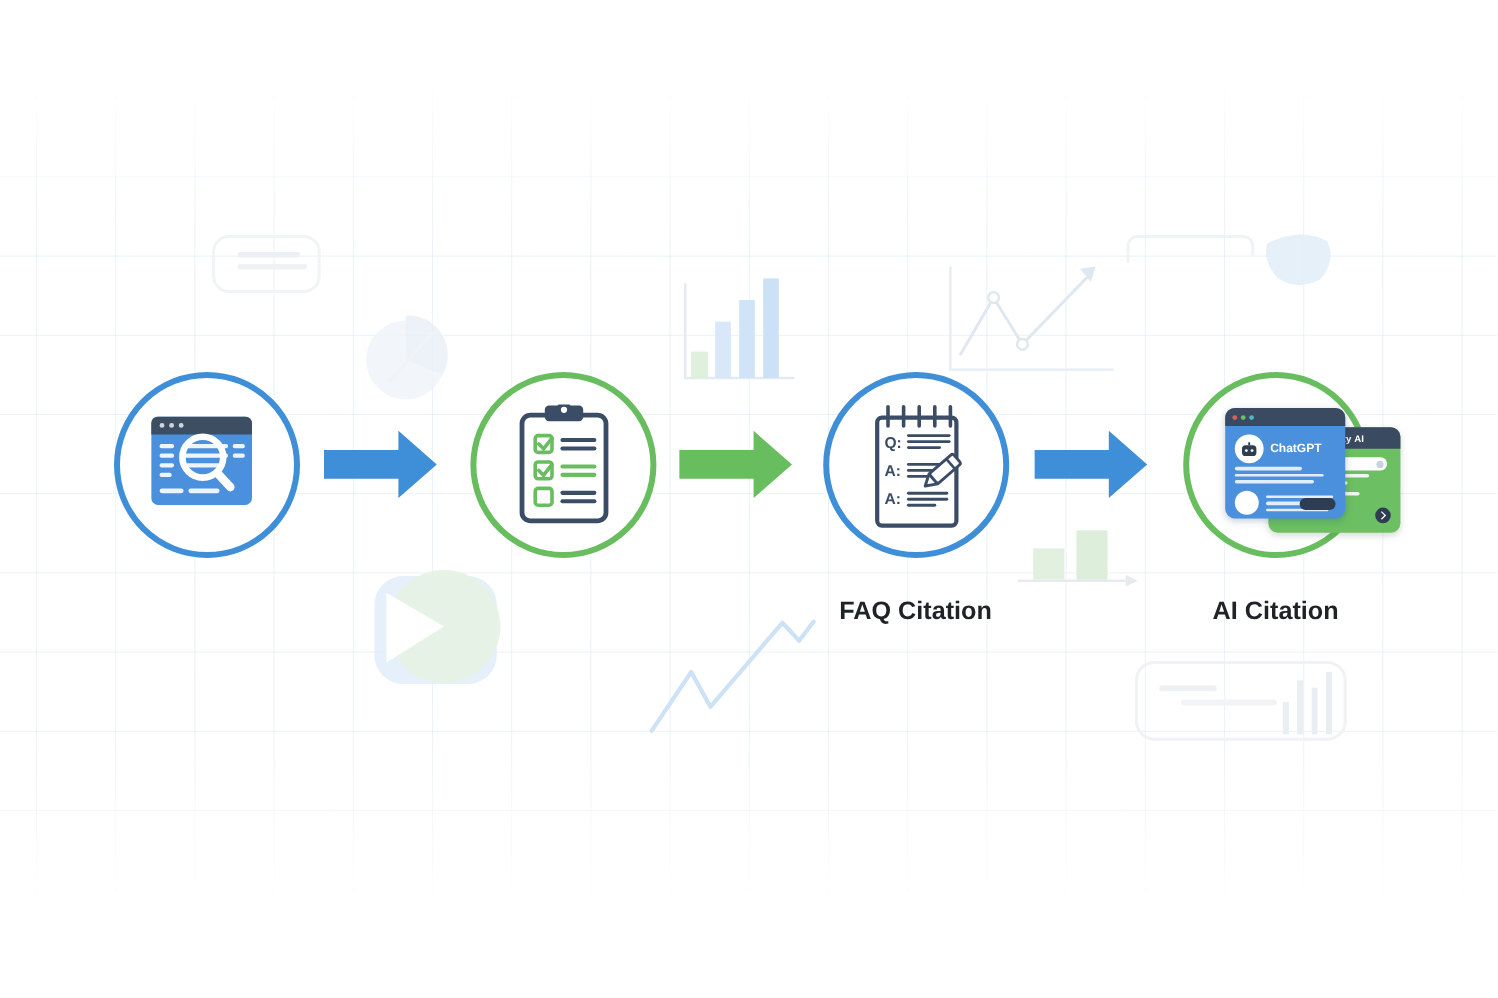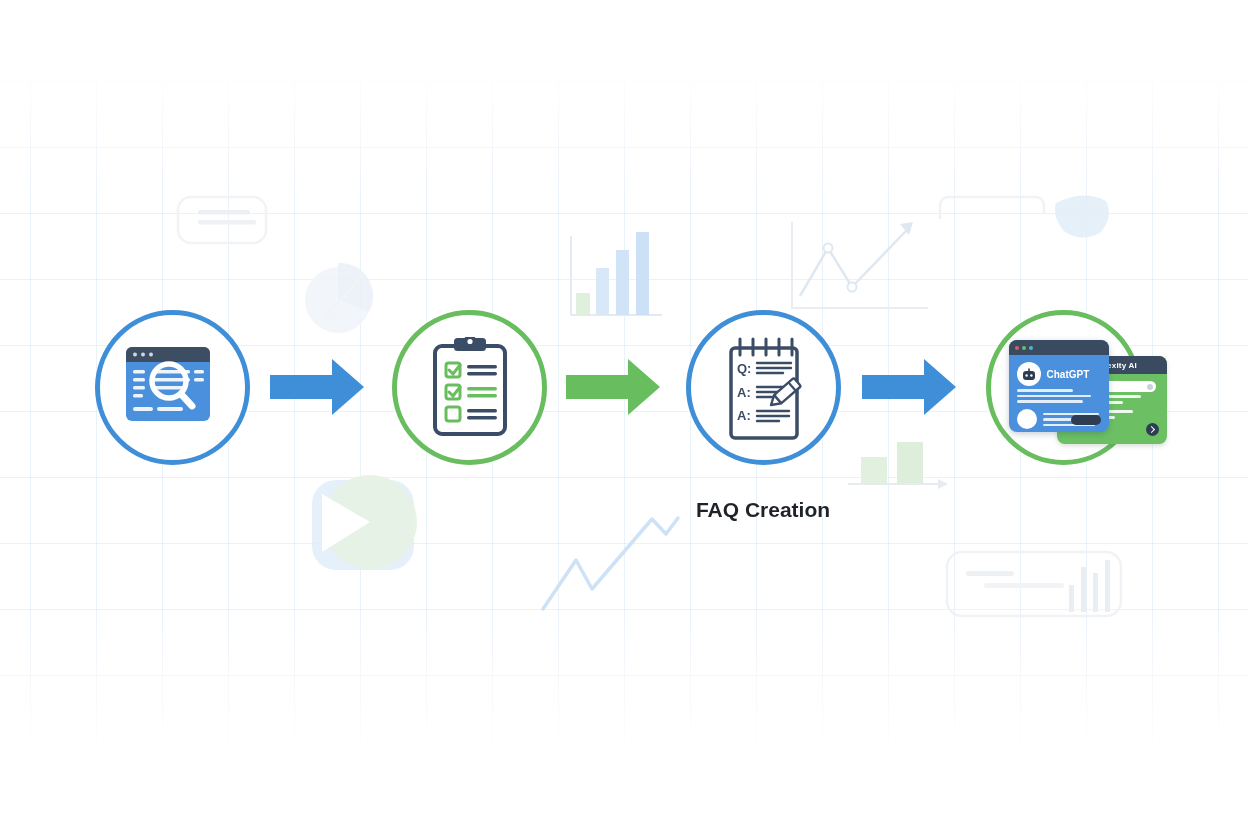--- a/index.html
+++ b/index.html
@@ -23,21 +23,21 @@
   .icon-abs{position:absolute;}
   .label-wrap{position:absolute;top:145px;left:0;width:220px;height:110px;
               display:flex;align-items:center;justify-content:center;text-align:center;}
   .step-label{font-size:21px;font-weight:700;color:#1f2328;line-height:26px;max-width:175px;}
   .arrow{position:absolute;top:357px;}
   
   .winset{position:absolute;left:14px;top:25px;width:165px;height:110px;}
   .win{position:absolute;border-radius:8px;}
   .win-back{left:52px;top:16px;width:110px;height:88px;background:#6cc063;
             box-shadow:0 2px 5px rgba(40,70,40,.18);}
-  .win-front{left:4px;top:0;width:100px;height:92px;background:#4a90dd;
+  .win-front{left:16px;top:0;width:100px;height:92px;background:#4a90dd;
              box-shadow:0 2px 6px rgba(30,60,100,.25);}
   .win-head{height:15px;border-radius:8px 8px 0 0;background:#3a4b61;display:flex;align-items:center;padding:0 6px;}
   .win-back .win-head{height:18px;justify-content:center;}
   .dot{width:4px;height:4px;border-radius:50%;margin-right:3px;}
   .back-title{color:#fff;font-size:8px;font-weight:700;letter-spacing:.2px;}
   .front-title{color:#fff;font-size:10px;font-weight:700;}
   .chat-row{display:flex;align-items:center;gap:6px;padding:7px 8px 0 8px;}
   .avatar{background:#fff;border-radius:50%;display:flex;align-items:center;justify-content:center;flex:none;}
   .av-lg{width:24px;height:24px;}
   .av-sm{width:20px;height:20px;}
@@ -222,21 +222,21 @@
         </g>
 
         <g transform="translate(58,70) rotate(-41)">
           <path d="M0,0 L9,-5.5 L9,5.5 Z" fill="#ffffff" stroke="#3b4d66" stroke-width="2.4" stroke-linejoin="round"></path>
           <rect x="9" y="-5.5" width="26" height="11" rx="2" fill="#ffffff" stroke="#3b4d66" stroke-width="2.4"></rect>
           <line x1="28" y1="-5.5" x2="28" y2="5.5" stroke="#3b4d66" stroke-width="2.2"></line>
         </g>
       </svg>
     </div>
     <div class="label-wrap">
-      <span class="step-label">FAQ Creation</span>
+      <span class="step-label">FAQ Citation</span>
     </div>
   </div>
 
   <svg class="arrow" style="left:862px" width="96" height="60" viewBox="0 0 96 60">
     <polygon points="0,18 62,18 62,2 94,30 62,58 62,42 0,42" fill="#3f8ed8"></polygon>
   </svg>
 
   <div class="step" style="left:953px">
     <div class="circle ring-green" style="overflow:visible">
       <div class="winset">
@@ -280,15 +280,18 @@
             <div style="flex:1">
               <div class="tl" style="width:56px;margin:4px 0 0 0"></div>
               <div class="tl" style="width:48px;margin-left:0"></div>
               <div class="tl" style="width:52px;margin-left:0"></div>
             </div>
           </div>
           <div class="pill-btn"></div>
         </div>
       </div>
     </div>
+    <div class="label-wrap">
+      <span class="step-label">AI Citation</span>
+    </div>
   </div>
 
 </div>
 
 </body></html>

